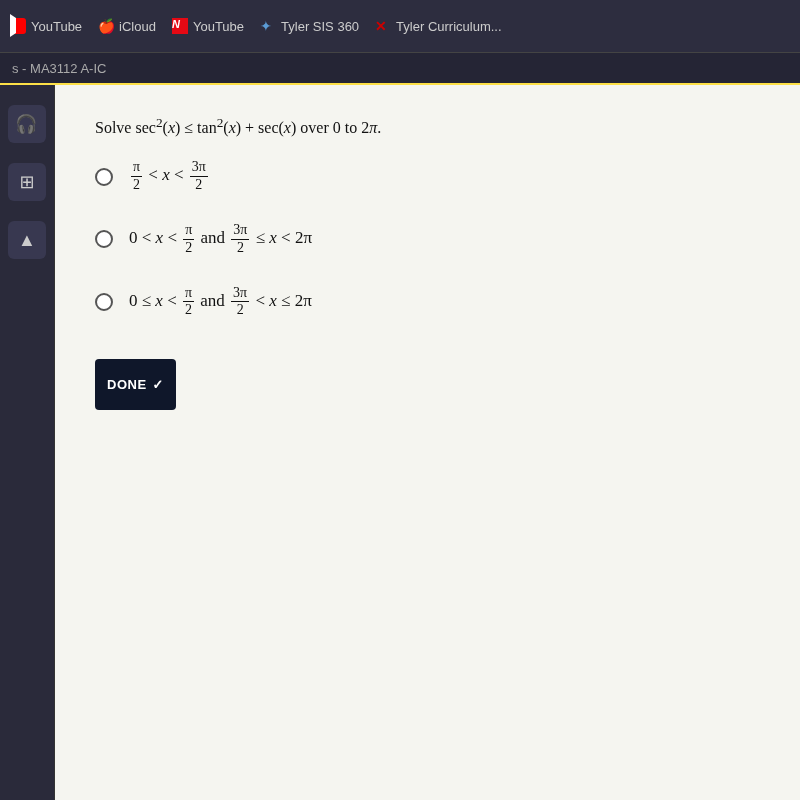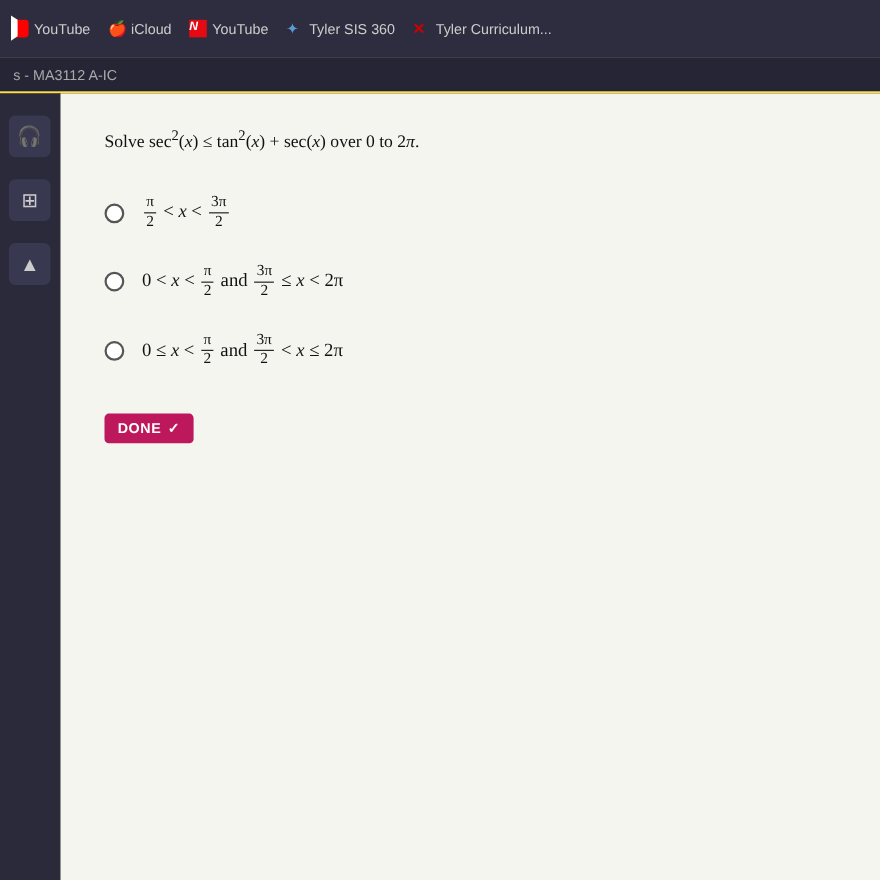--- a/index.html
+++ b/index.html
@@ -136,21 +136,21 @@
     .content-area {
       flex: 1;
       background: #f5f5f0;
       padding: 30px 40px;
       overflow-y: auto;
     }
 
     .question-text {
       font-size: 16px;
       color: #111;
-      margin-bottom: 38px;
+      margin-bottom: 22px;
       font-family: Georgia, serif;
     }
 
     .answer-options {
       display: flex;
       flex-direction: column;
       gap: 28px;
       margin-bottom: 40px;
     }
 
@@ -195,25 +195,25 @@
 
     .fraction .denom {
       padding: 0 2px;
       font-size: 14px;
     }
 
     .done-btn {
       display: inline-flex;
       align-items: center;
       gap: 6px;
-      background: #be185d;
+      background: #0f172a;
       color: white;
       font-size: 13px;
       font-weight: bold;
-      padding: 6px 12px;
+      padding: 18px 12px;
       border: none;
       border-radius: 4px;
       cursor: pointer;
       letter-spacing: 0.5px;
     }
 
     .done-btn .checkmark {
       color: white;
       font-size: 13px;
     }

